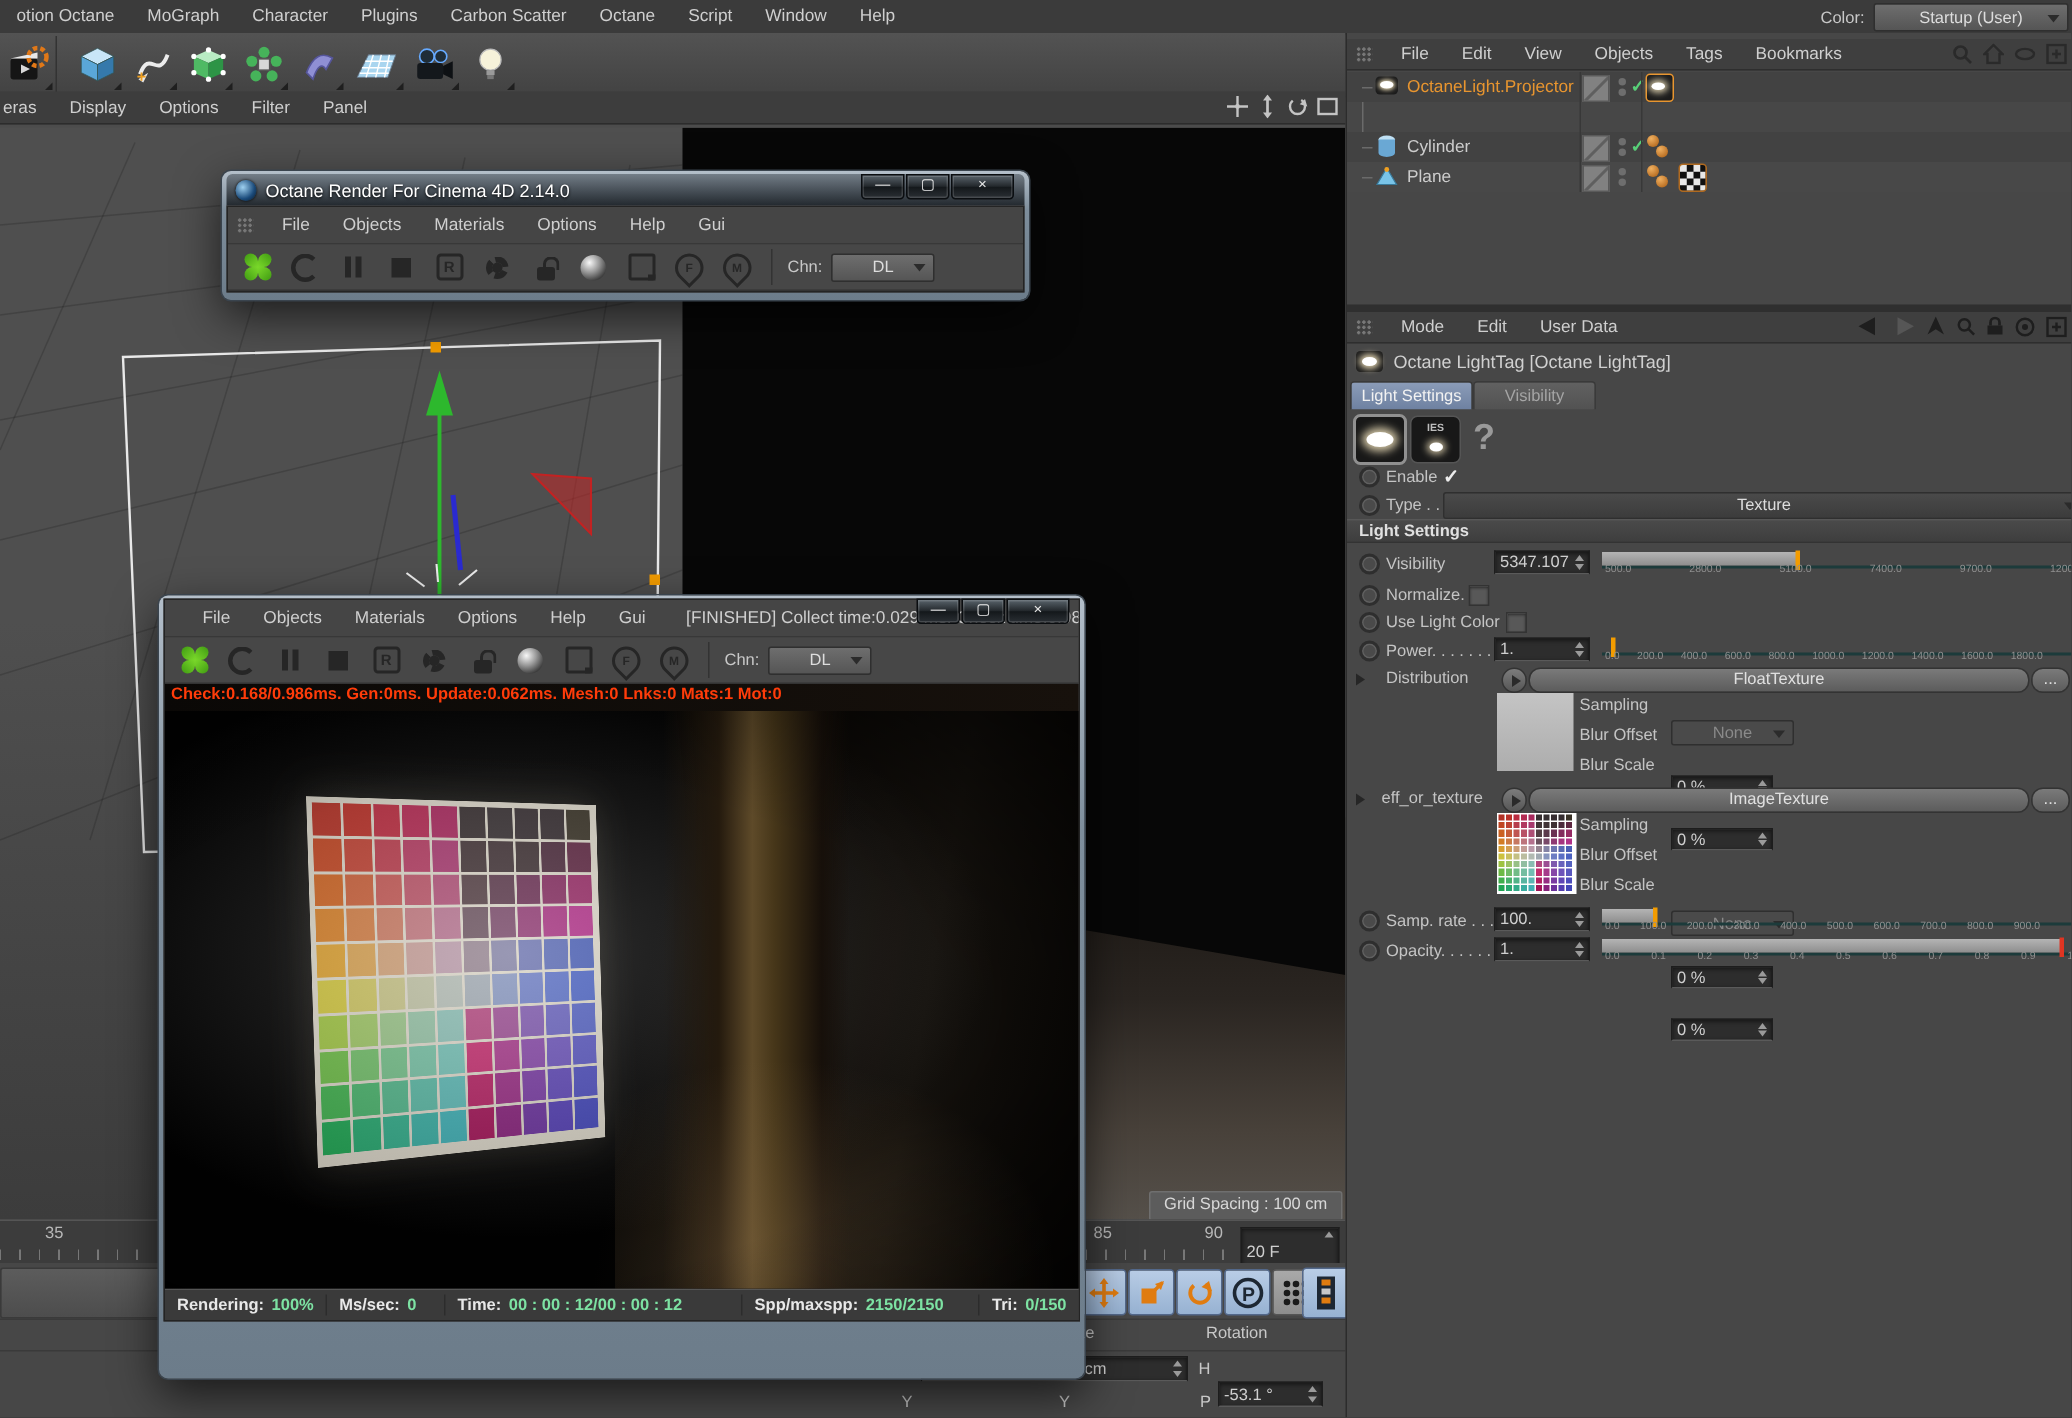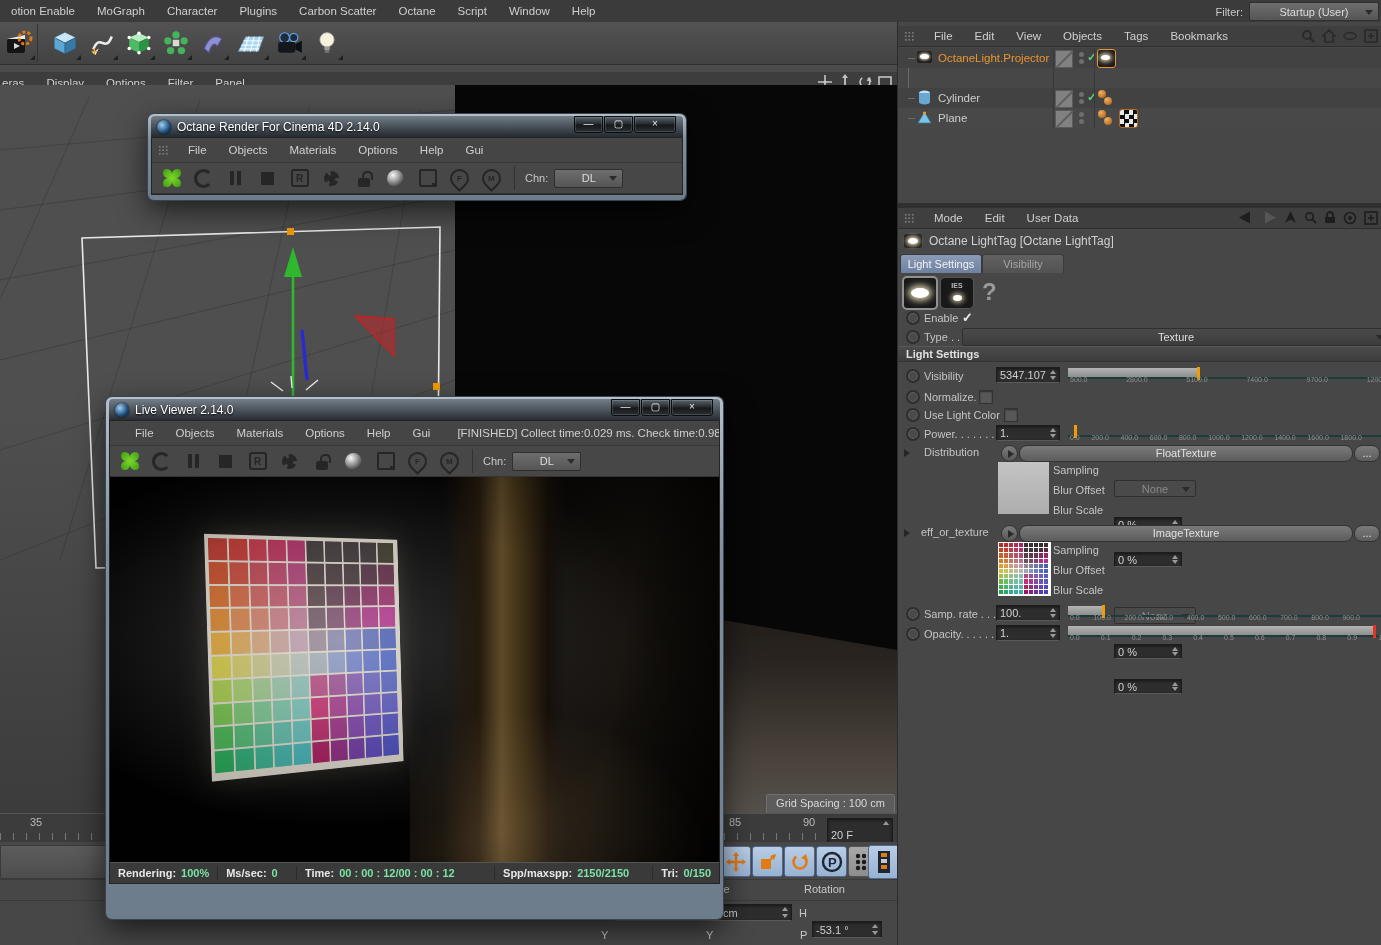--- a/index.html
+++ b/index.html
@@ -14,21 +14,21 @@
   .ddl{background:linear-gradient(#6e6e6e,#555);border:1px solid #2f2f2f;border-radius:2px;
        color:#ddd;display:flex;align-items:center;padding:0 6px;position:relative;justify-content:center;}
   .dda{width:0;height:0;border-left:4px solid transparent;border-right:4px solid transparent;
        border-top:5px solid #2b2b2b;position:absolute;right:5px;top:50%;margin-top:-2px;}
   
   #maintb{position:absolute;left:0;top:22px;width:897px;height:42px;
           background:linear-gradient(#535353,#424242);border-bottom:1px solid #303030;display:flex;align-items:center;}
   .tbtn{width:37px;height:38px;position:relative;display:flex;align-items:center;justify-content:center;}
   .corner{position:absolute;right:2px;bottom:2px;width:0;height:0;border-left:5px solid transparent;border-bottom:5px solid #1f1f1f;}
   
-  #vpmenu{position:absolute;left:0;top:72px;width:897px;height:21px;background:#3d3d3d;
+  #vpmenu{position:absolute;left:0;top:61px;width:897px;height:21px;background:#3d3d3d;
           border-bottom:1px solid #2c2c2c;display:flex;align-items:center;}
   #vpicons{position:absolute;right:4px;top:2px;display:flex;gap:4px;}
   
   #scene{position:absolute;left:0;top:85px;width:897px;height:728px;background:#4f4f4f;overflow:hidden;}
   #gridlabel{position:absolute;left:766px;top:709px;width:127px;height:18px;background:#5c5c5c;
              border:1px solid #6f6f6f;color:#d8d8d8;text-align:center;line-height:17px;border-radius:2px;}
   
   #ruler{position:absolute;left:0;top:813px;width:897px;height:29px;background:#3c3c3c;
          border-top:1px solid #555;border-bottom:1px solid #2e2e2e;}
   .rticks{position:absolute;bottom:3px;height:7px;background:repeating-linear-gradient(90deg,#777 0 1px,transparent 1px 13px);}
@@ -153,31 +153,31 @@
   #checker .cc{width:20.8px;height:21.8px;}
   #checkshade{position:absolute;inset:0;background:radial-gradient(ellipse at 38% 42%,rgba(255,255,255,.18),rgba(0,0,0,.18) 60%,rgba(0,0,0,.55));}
   .svgico{display:block;}
 </style>
 </head>
 <body>
 
 <div id="root">
 
   <div id="menubar">
-    <span class="mi">otion Enable</span>
+    <span class="mi">otion Octane</span>
     <span class="mi">MoGraph</span>
     <span class="mi">Character</span>
     <span class="mi">Plugins</span>
     <span class="mi">Carbon Scatter</span>
     <span class="mi">Octane</span>
     <span class="mi">Script</span>
     <span class="mi">Window</span>
     <span class="mi">Help</span>
     <div id="layoutwrap">
-      <span class="clabel">Filter:</span>
+      <span class="clabel">Color:</span>
       <div class="ddl" style="width:116px;height:17px;">
         <span>Startup (User)</span>
         <i class="dda"></i>
       </div>
     </div>
   </div>
 
   <div id="maintb">
     <div class="tbtn" style="border-right:1px solid #333;margin-right:8px;">
       <svg width="28" height="28" viewBox="0 0 28 28" class="svgico">
@@ -938,24 +938,20 @@
           <div class="ddl" style="width:55px;height:17px">
             <span>DL</span>
             <i class="dda"></i>
           </div>
         </div>
       </div>
     </div>
   </div>
 
   <div class="win" style="left:106px;top:397px;width:617px;height:522px;">
-    <div class="wtitle">
-      <i class="wicon"></i>
-      <span>Live Viewer 2.14.0</span>
-    </div>
     <div class="wbtns" style="right:10px">
       <div class="wcb">—</div>
       <div class="wcb">▢</div>
       <div class="wcb close">×</div>
     </div>
     <div class="wbody">
       <div class="wmenu">
         <i class="grip"></i>
         <span class="mi">File</span>
         <span class="mi">Objects</span>
@@ -1012,20 +1008,21 @@
             </div>
           </div>
         <div class="chnwrap">
           <span class="clabel">Chn:</span>
           <div class="ddl" style="width:55px;height:17px">
             <span>DL</span>
             <i class="dda"></i>
           </div>
         </div>
       </div>
+      <div class="lvred">Check:0.168/0.986ms. Gen:0ms. Update:0.062ms. Mesh:0 Lnks:0 Mats:1 Mot:0</div>
 
       <div style="position:relative;width:609px;height:385px;overflow:hidden;background:linear-gradient(100deg,#020202 52%,#0e0b08 66%,#191510 80%,#0a0806 100%);">
         <div id="checker">
             <div class="cr">
               <div class="cc" style="background: rgb(178, 49, 37);"></div>
               <div class="cc" style="background: rgb(185, 48, 40);"></div>
               <div class="cc" style="background: rgb(186, 44, 64);"></div>
               <div class="cc" style="background: rgb(179, 42, 82);"></div>
               <div class="cc" style="background: rgb(168, 41, 93);"></div>
               <div class="cc" style="background: rgb(55, 47, 48);"></div>

